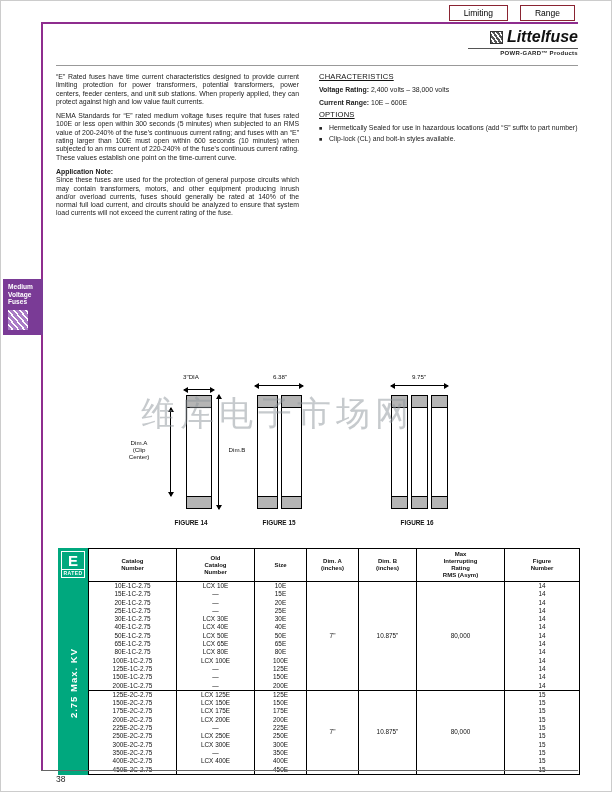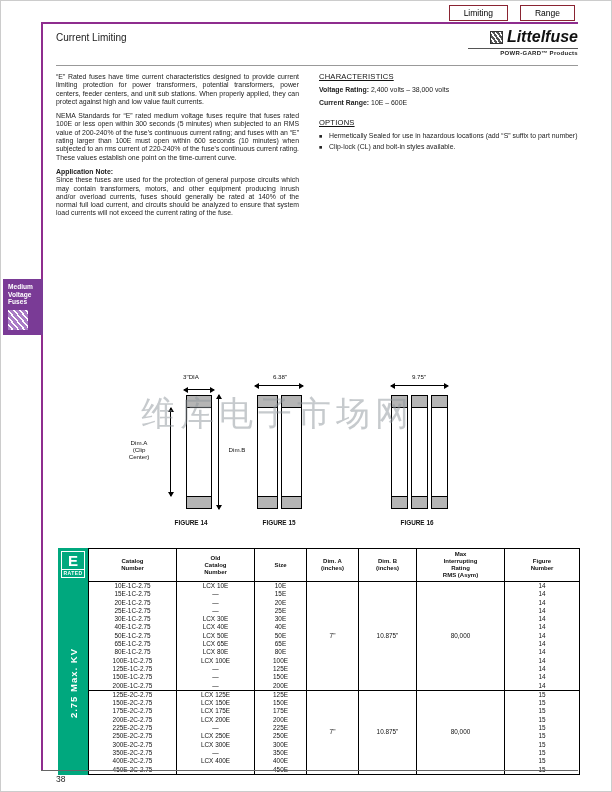--- a/index.html
+++ b/index.html
@@ -29,21 +29,21 @@
   .brand-sub { font-size:6px; font-weight:bold; color:#222; border-top:1px solid #555; margin-top:2px; padding-top:1px; letter-spacing:0.3px; }
 
   
   .col-left { position:absolute; left:55px; top:72px; width:243px; font-size:6.9px; line-height:8.3px; color:#222; }
   .col-left p { margin-bottom:6px; text-align:justify; }
   .app-note-title { font-weight:bold; }
   .col-right { position:absolute; left:318px; top:72px; width:262px; font-size:6.9px; line-height:8.3px; color:#222; }
   .sec-heading { font-size:7.6px; font-weight:normal; text-decoration:underline; letter-spacing:0.2px; margin-bottom:5px; color:#111; }
   .char-line { margin-bottom:4px; }
   .char-line b { font-weight:bold; }
-  .options-block { margin-top:12px; }
+  .options-block { margin-top:4px; }
   .opt-item { position:relative; padding-left:10px; margin-bottom:3px; }
   .opt-item .bullet { position:absolute; left:0; top:0; font-size:5.5px; }
   .opt-item .bullet::before { content:"■"; }
 
   
   .side-tab { position:absolute; left:2px; top:278px; width:40px; background:#7a3b96; color:#fff; padding:4px 4px 5px 5px; }
   .side-tab .tab-line { font-size:6.6px; font-weight:bold; line-height:7.6px; }
   .tab-icon { width:20px; height:20px; margin-top:4px; background:#aa7cc6;
     background-image:repeating-linear-gradient(50deg, transparent 0 3px, #fff 3px 4.5px); }
 
@@ -86,21 +86,20 @@
 
   <div class="nav">
     <button>Limiting</button>
     <button>Range</button>
   </div>
 
   <div class="top-rule"></div>
   <div class="left-rule"></div>
 
   <div class="header">
-    <div class="subtitle">Current Limiting</div>
     <div class="brand">
       <div class="brand-row">
         <span class="brand-icon"></span>
         <span class="brand-name">Littelfuse</span>
       </div>
       <div class="brand-sub">POWR-GARD™ Products</div>
     </div>
   </div>
   <div class="header-rule"></div>
 

